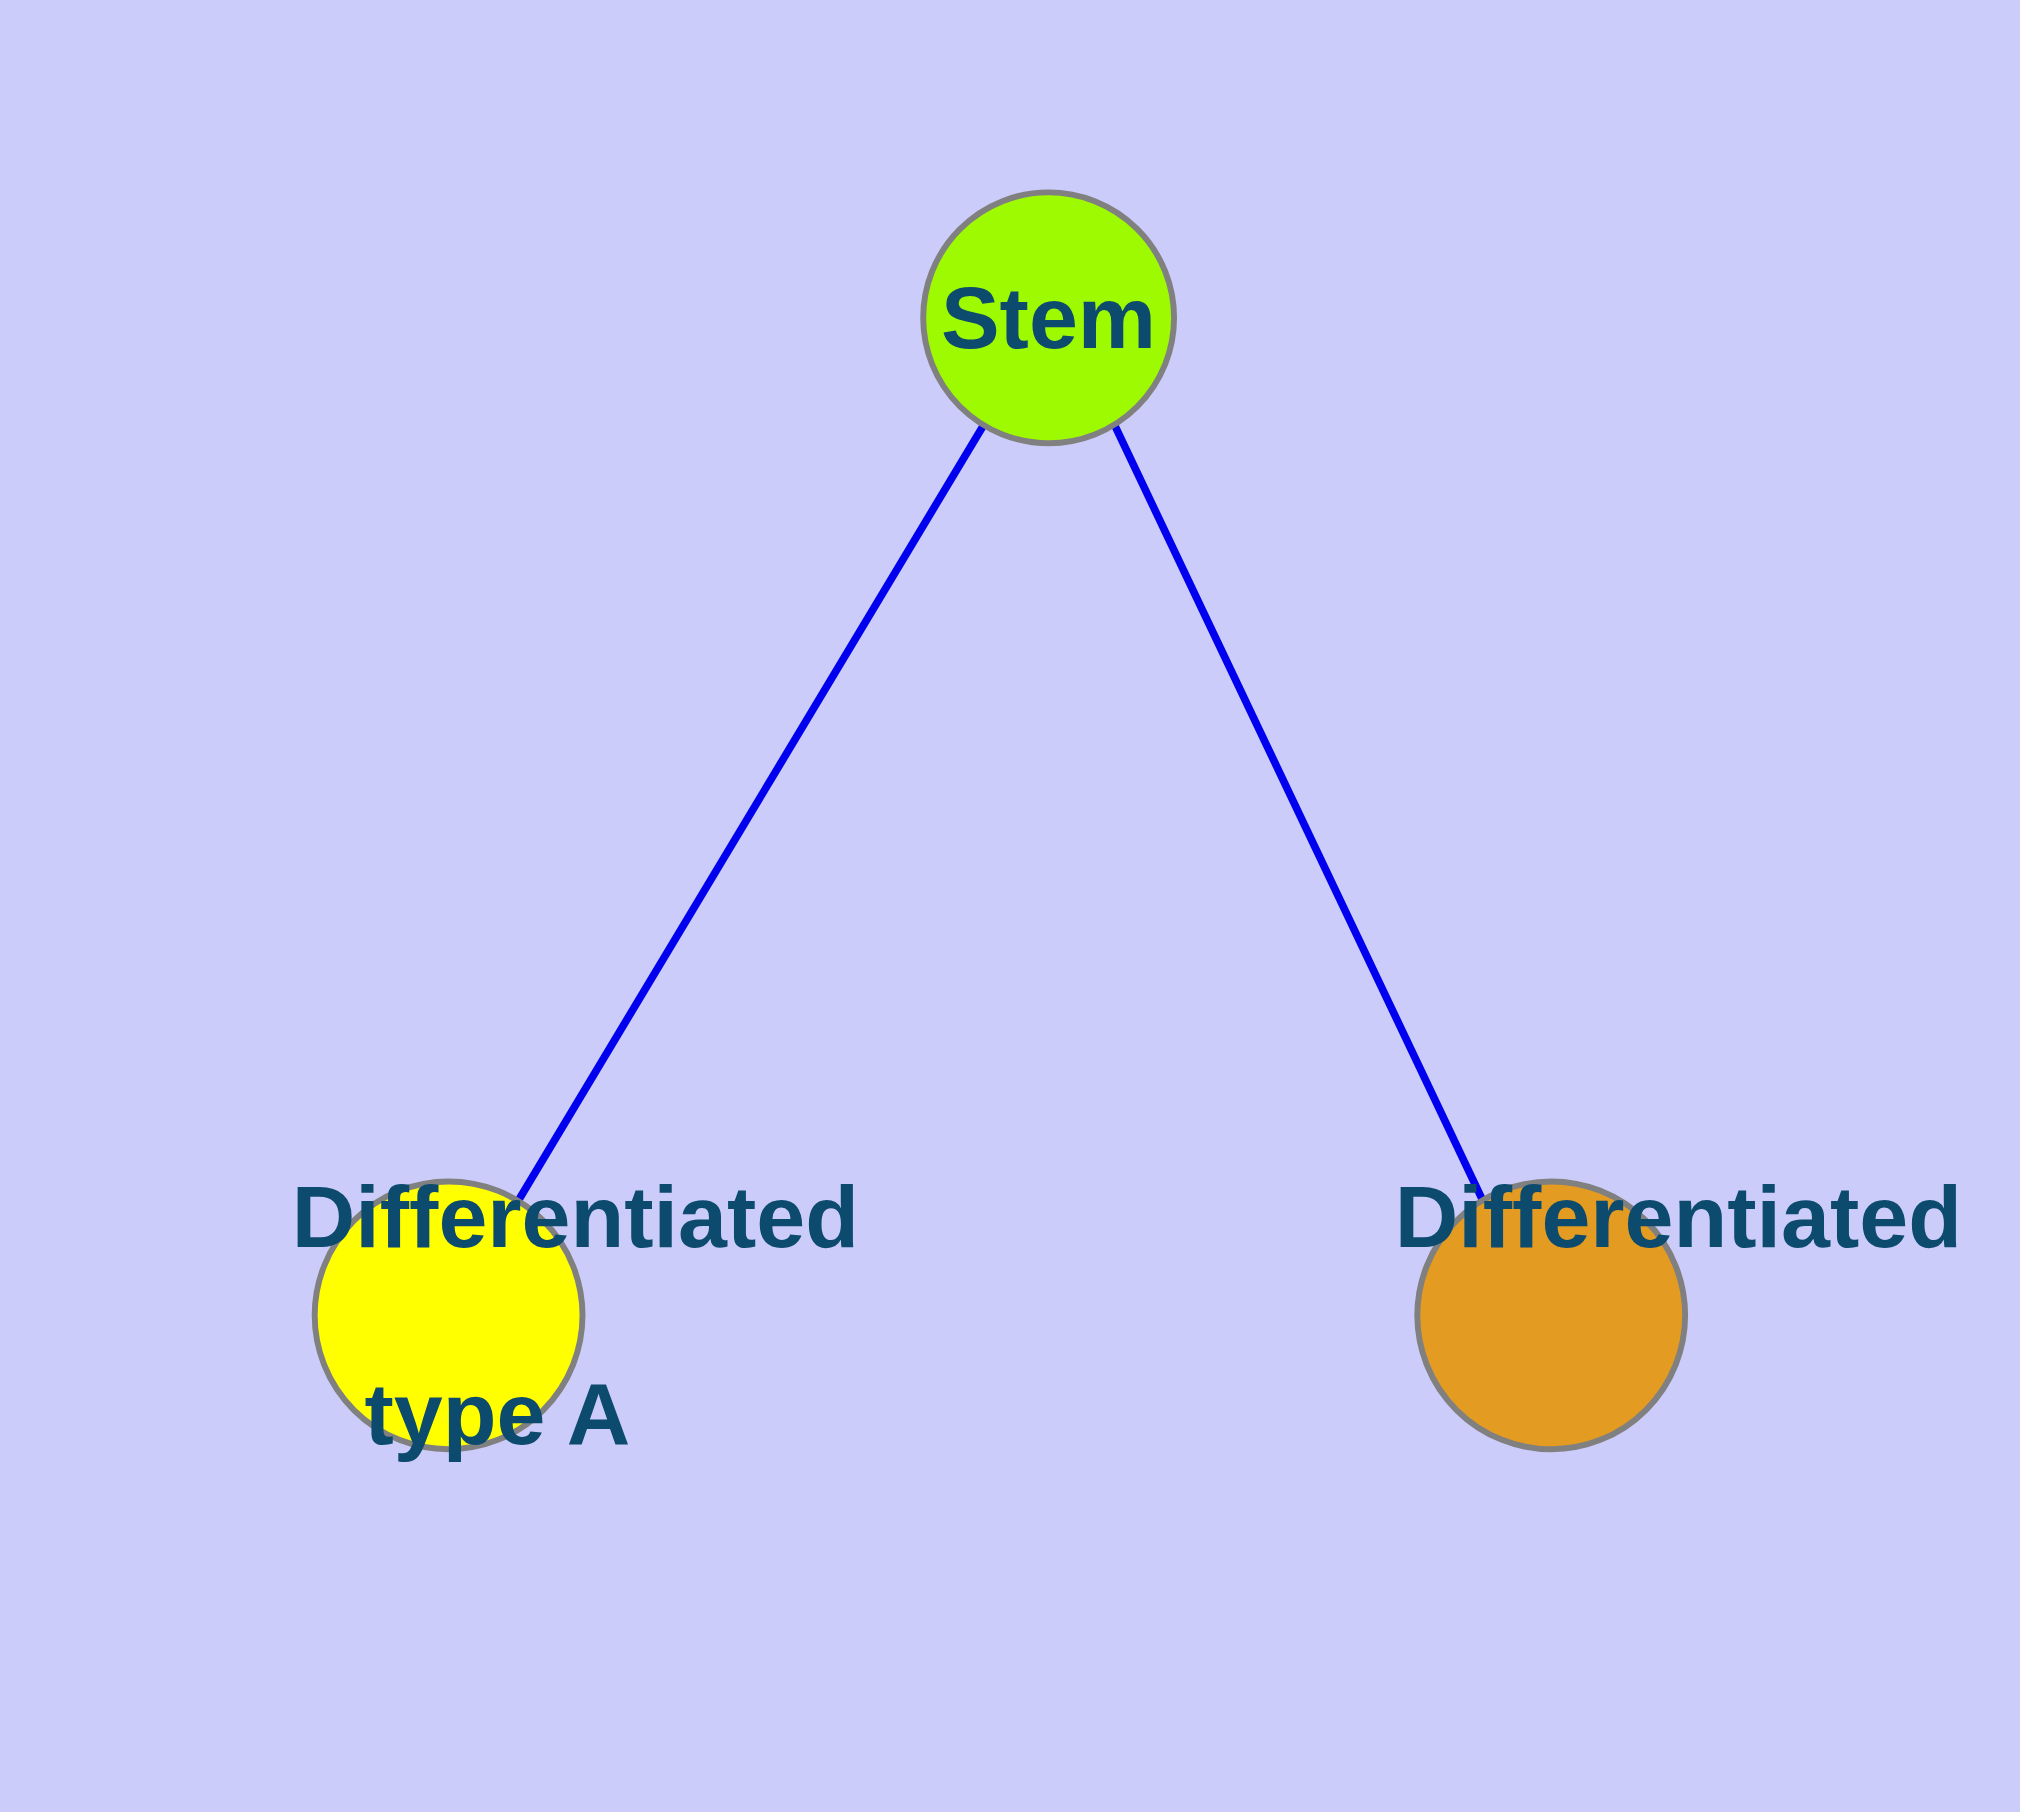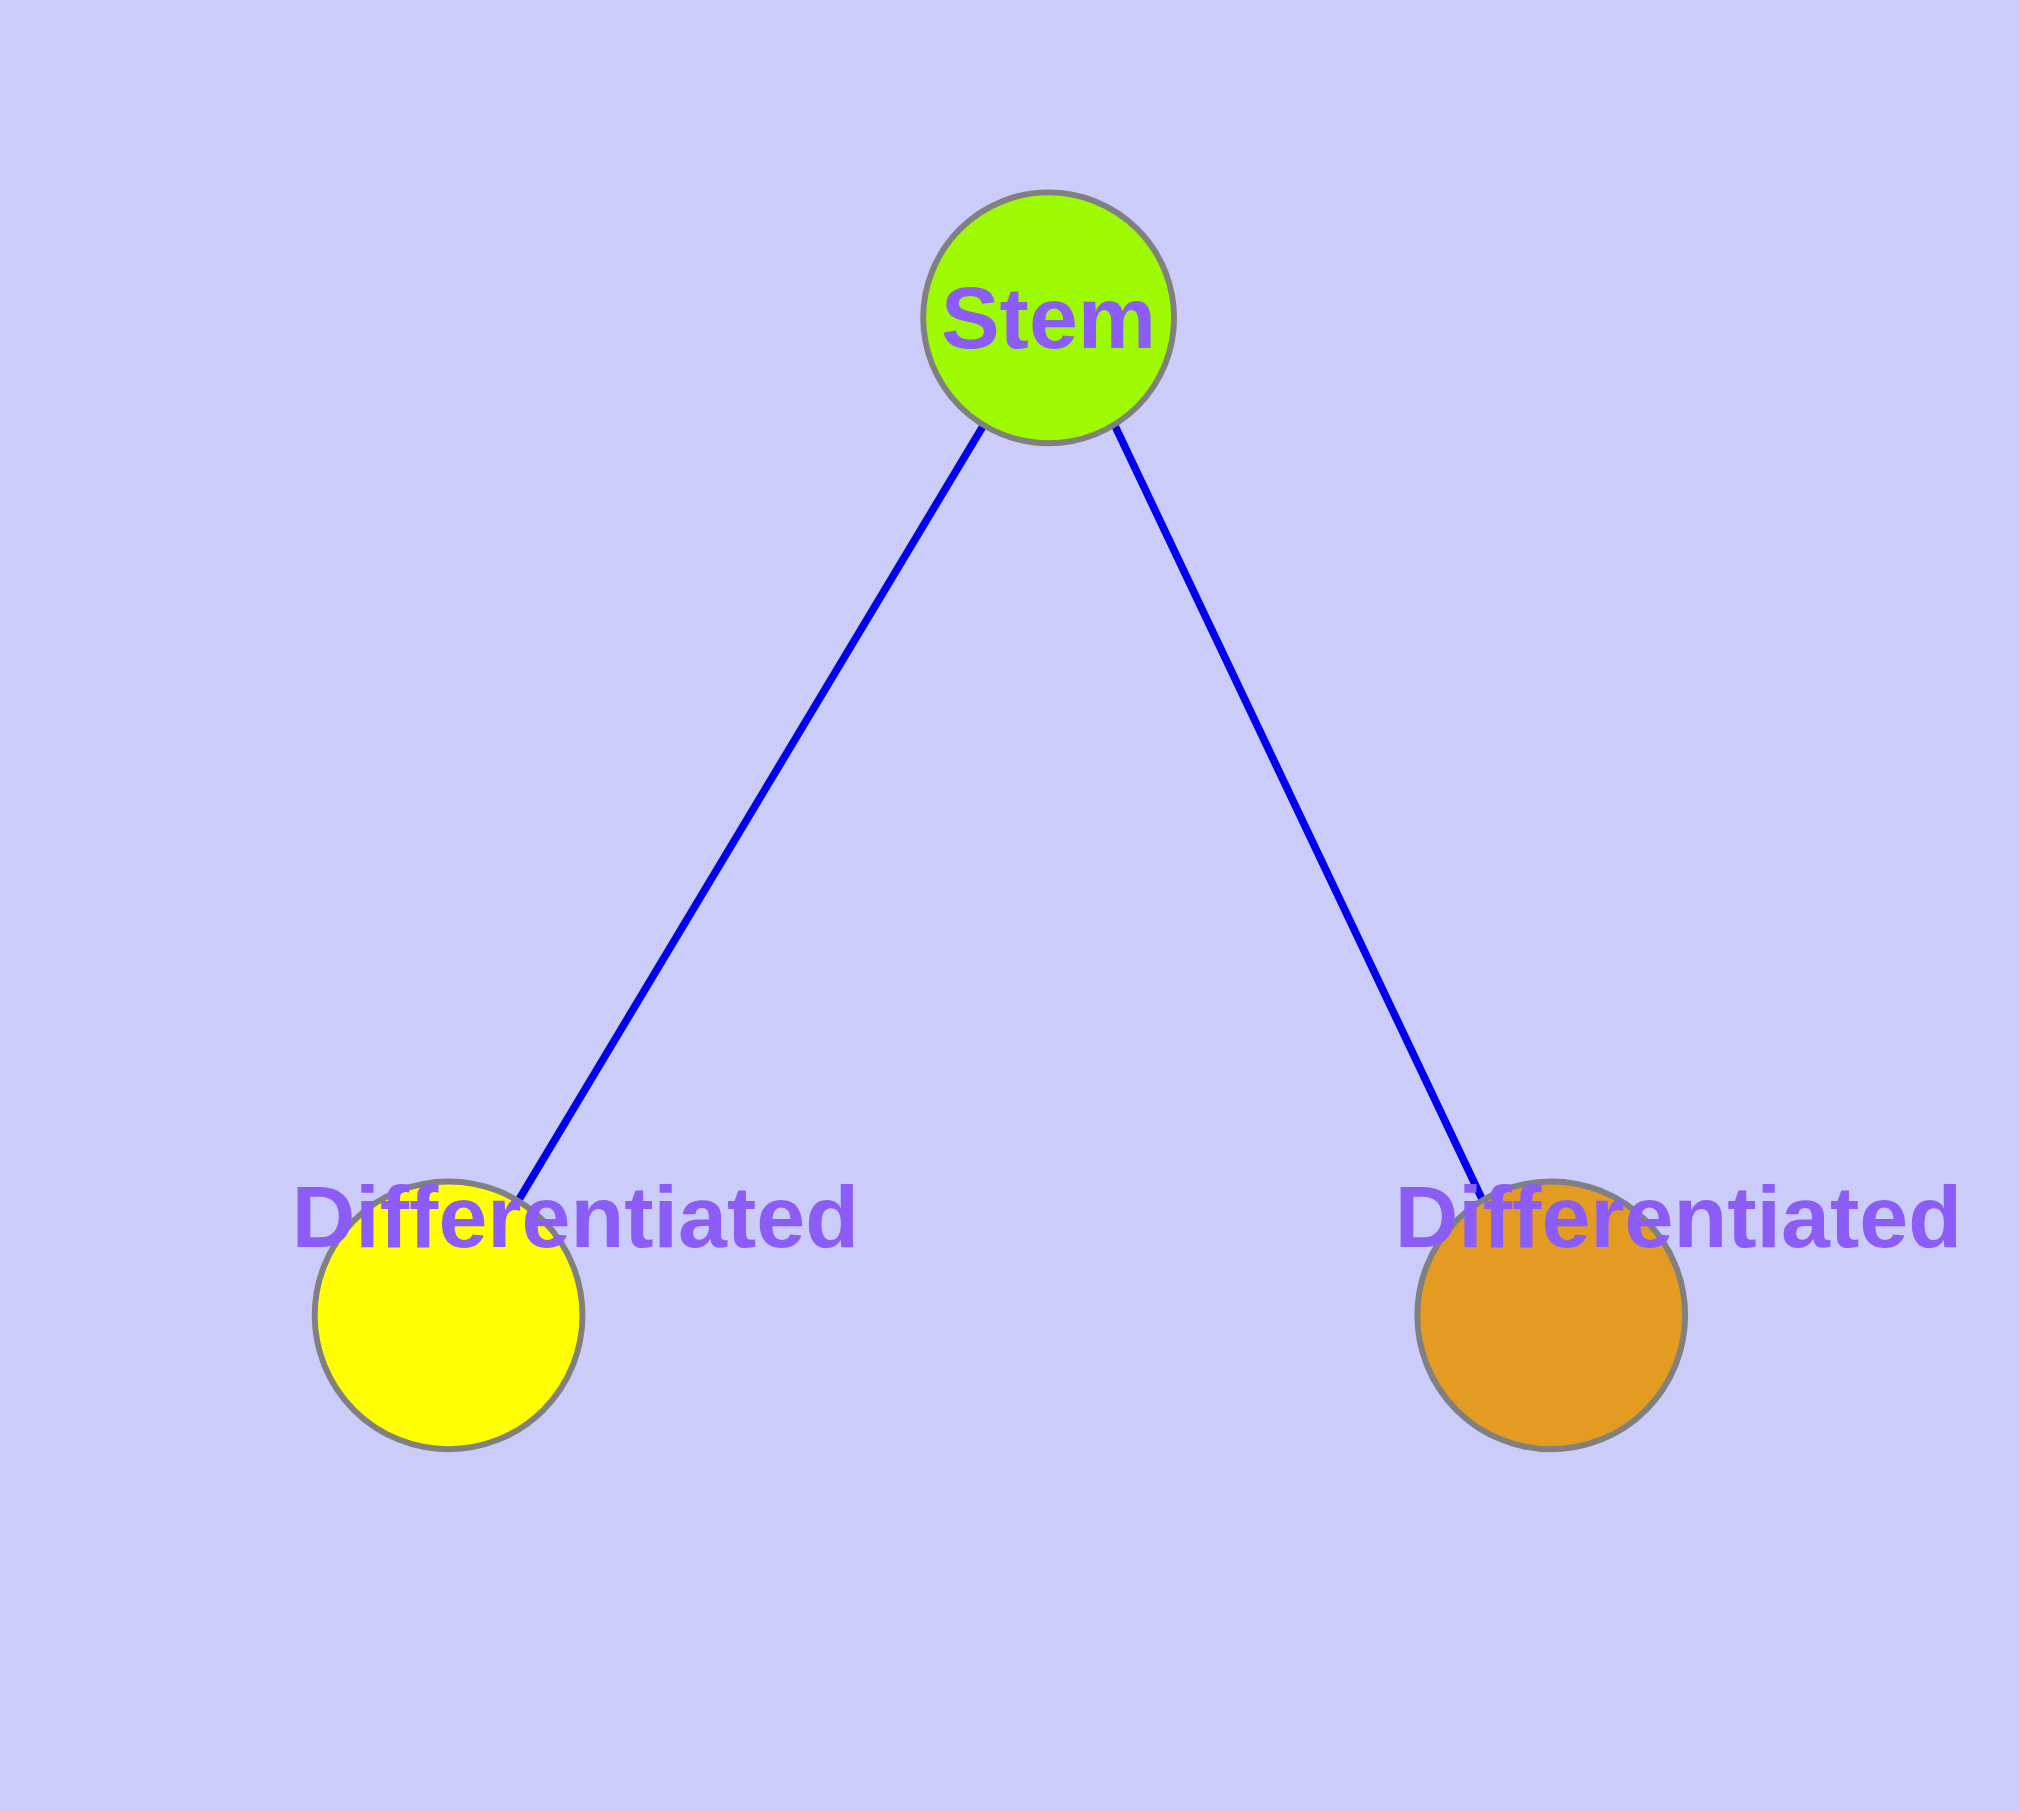--- a/index.html
+++ b/index.html
@@ -26,21 +26,21 @@
     position: absolute;
     left: 0;
     top: 0;
     width: 2021px;
     height: 1812px;
   }
   .node-label {
     position: absolute;
     text-align: center;
     font-weight: bold;
-    color: #8b5cf6;
+    color: #0c4a6e;
     line-height: 1.12;
     white-space: pre;
     pointer-events: none;
     user-select: none;
   }
   #label-stem {
     font-size: 88px;
     left: 794px;
     top: 270px;
     width: 509px;
@@ -76,20 +76,21 @@
       <circle class="graph-node" cx="1237" cy="375" r="148" fill="#9efa00" stroke="#808080" stroke-width="7"></circle>
       <circle class="graph-node" cx="529" cy="1552" r="158" fill="#ffff00" stroke="#808080" stroke-width="7"></circle>
       <circle class="graph-node" cx="1830" cy="1552" r="158" fill="#e49b22" stroke="#808080" stroke-width="7"></circle>
     </g>
   </svg>
 
   <div id="label-stem" class="node-label" style="left: 794px; top: 269px;">Stem</div>
 
   <div id="label-diff-a" class="node-label" style="left: 194px; top: 1069px;">
     <span>Differentiated</span><br>
+    <span>type A</span>
   </div>
 
   <div id="label-diff-b" class="node-label" style="left: 1297px; top: 1069px;">
     <span>Differentiated</span><br>
   </div>
 
 </div>
 
 
 </body></html>

